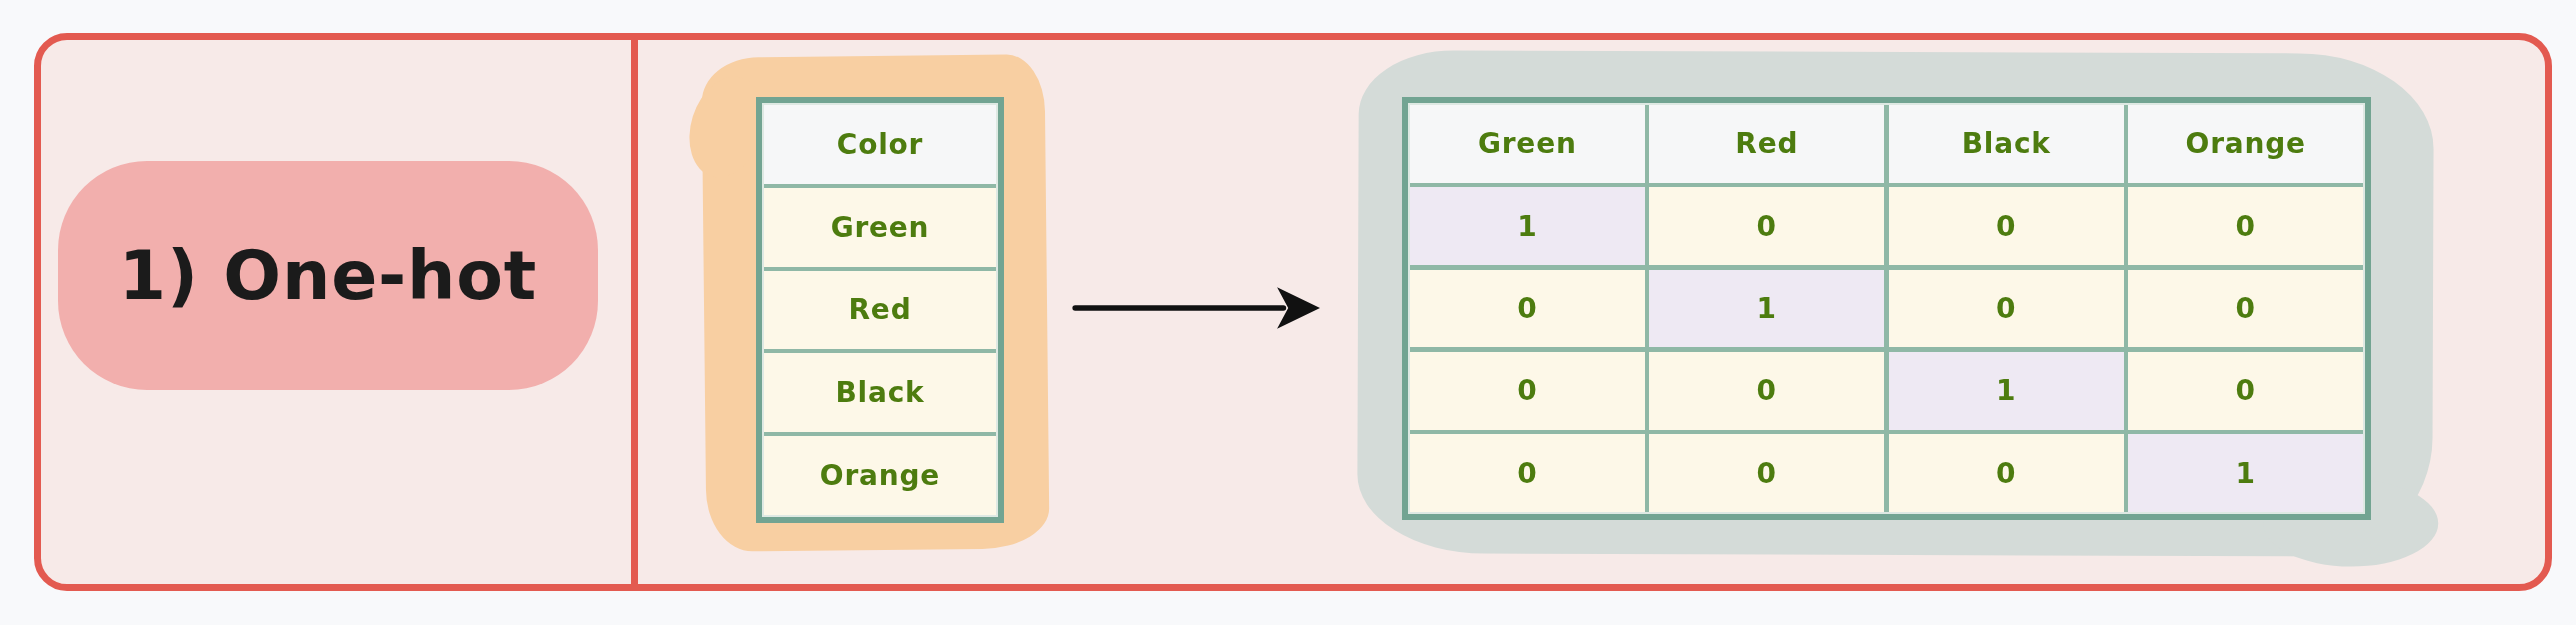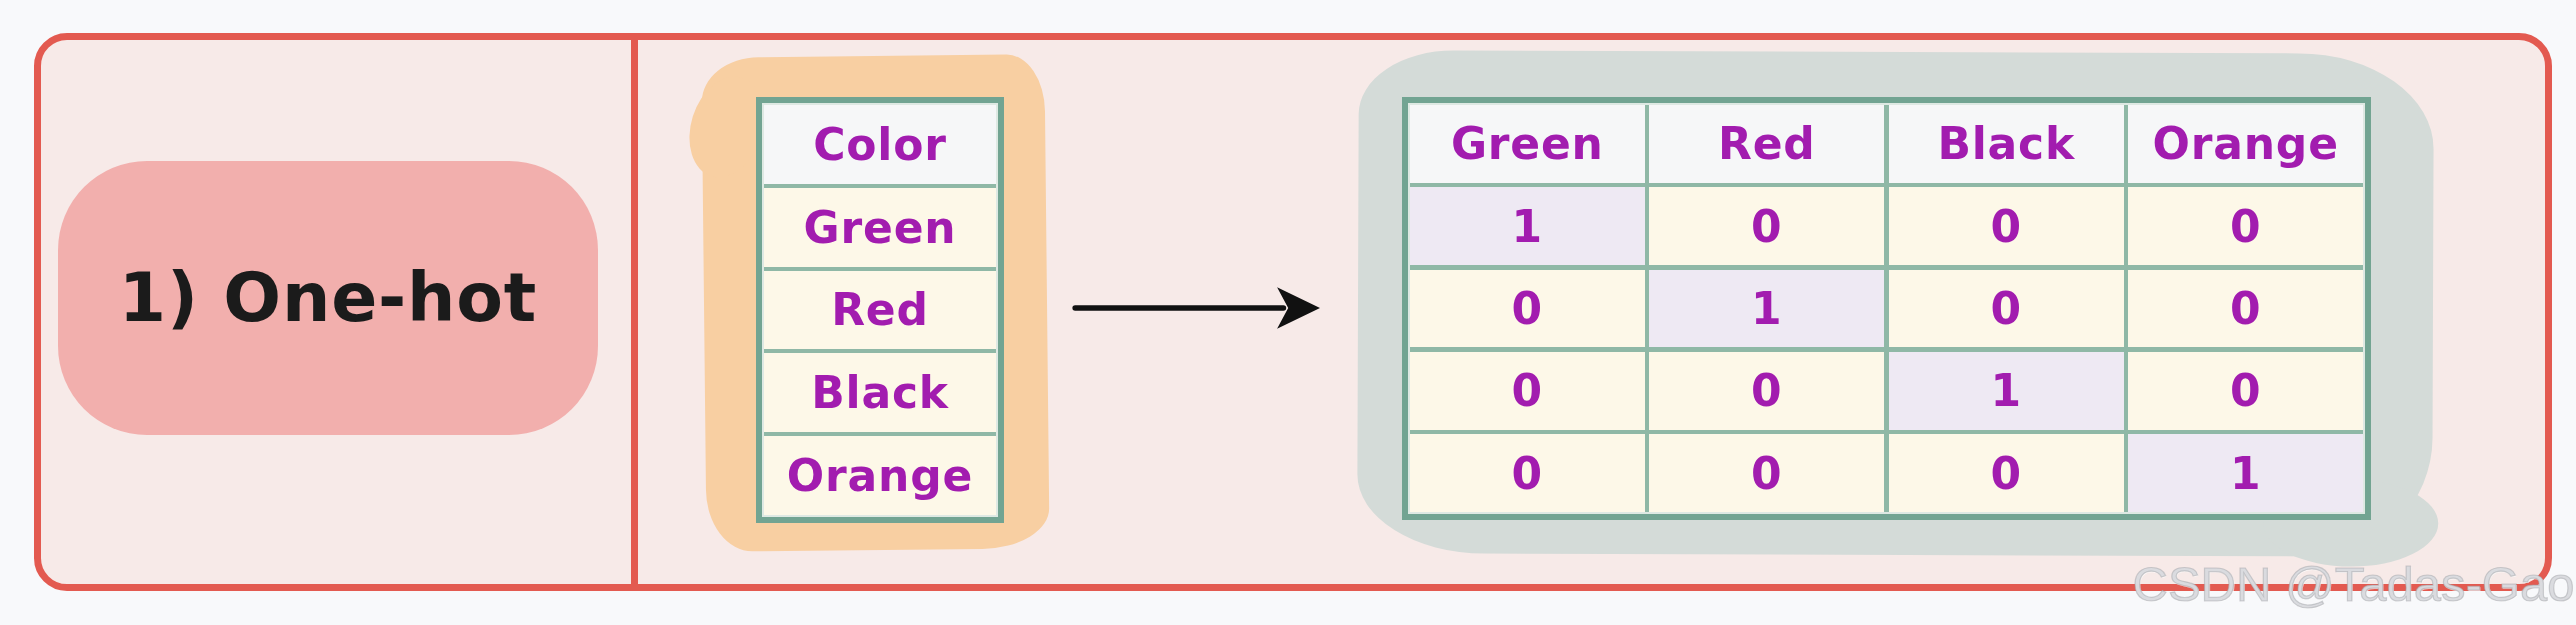--- a/index.html
+++ b/index.html
@@ -5,21 +5,21 @@
   html,body{margin:0;padding:0;background:#F8F9FB;}
   .page{position:relative;width:2576px;height:626px;background:#F8F9FB;overflow:hidden;
         font-family:"DejaVu Sans","Liberation Sans",sans-serif;color:#141414;}
 
   
   .outer-box{position:absolute;left:34px;top:33px;width:2518px;height:558px;box-sizing:border-box;
              border:7.1px solid #E35A50;border-radius:33px;background:#F7EAE8;}
   .divider{position:absolute;left:631px;top:33px;width:7.1px;height:558px;background:#E35A50;}
 
   
-  .title-box{position:absolute;left:58px;top:161px;width:540px;height:274px;background:#F2AFAD;
+  .title-box{position:absolute;left:58px;top:161px;width:540px;height:229px;background:#F2AFAD;
              border-radius:89px;display:flex;flex-direction:column;align-items:center;justify-content:center;}
   .title-line{font-size:68px;font-weight:700;line-height:1.5;color:#1b1b1b;letter-spacing:0.8px;white-space:nowrap;}
 
   
   .orange-blob{position:absolute;left:704px;top:56px;width:343px;height:494px;background:#F8CFA2;
                border-radius:57px 38px 67px 46px / 44px 57px 40px 62px;transform:rotate(-0.6deg);}
   .orange-blob::before{content:"";position:absolute;left:-11px;top:17.5px;width:71px;height:103px;
                background:inherit;border-radius:50%;transform:rotate(18deg);}
   .gray-blob{position:absolute;left:1358px;top:52px;width:1075px;height:503px;background:#D4DBD8;
              border-radius:95px 135px 119px 127px / 64px 95px 119px 79px;transform:rotate(0.2deg);}
@@ -28,21 +28,21 @@
 
   
   .tbl{position:absolute;box-sizing:border-box;border:6.4px solid #72A492;background:#72A492;}
   .tbl-pad{width:100%;height:100%;box-sizing:border-box;border:2.4px solid #DEE9E3;}
   .tbl-grid{display:grid;width:100%;height:100%;box-sizing:border-box;background:#8FB8A6;}
   .mid-table{left:756px;top:97px;width:248px;height:426px;}
   .mid-grid{grid-template-rows:repeat(5,1fr);gap:4px;}
   .right-table{left:1402px;top:97px;width:969px;height:423px;}
   .right-grid{grid-template-columns:repeat(4,1fr);grid-template-rows:repeat(5,1fr);gap:4.8px;}
   .cell{display:flex;align-items:center;justify-content:center;background:#FDF8E8;
-        font-size:44px;font-weight:700;color:#a21caf;letter-spacing:0.8px;}
+        font-size:28px;font-weight:700;color:#4d7c0f;letter-spacing:0.8px;}
   .cell.head{background:#F6F7F8;}
   .cell.hl{background:#EEE9F3;}
 
   
   .arrow{position:absolute;left:1072px;top:284px;width:248px;height:48px;}
 
   
   .watermark{position:absolute;right:1.6px;top:556px;width:715px;text-align:right;z-index:10;
              font-family:"Liberation Sans",sans-serif;font-size:49px;font-weight:400;
              color:rgba(216,217,221,0.95);-webkit-text-stroke:1.2px rgba(158,159,165,0.45);
@@ -104,16 +104,15 @@
         <div class="cell">0</div>
 
         <div class="cell">0</div>
         <div class="cell">0</div>
         <div class="cell">0</div>
         <div class="cell hl">1</div>
       </div>
     </div>
   </div>
 
-  <div class="watermark">CSDN @Tadas-Gao</div>
 
 </div>
 
 
 </body></html>

